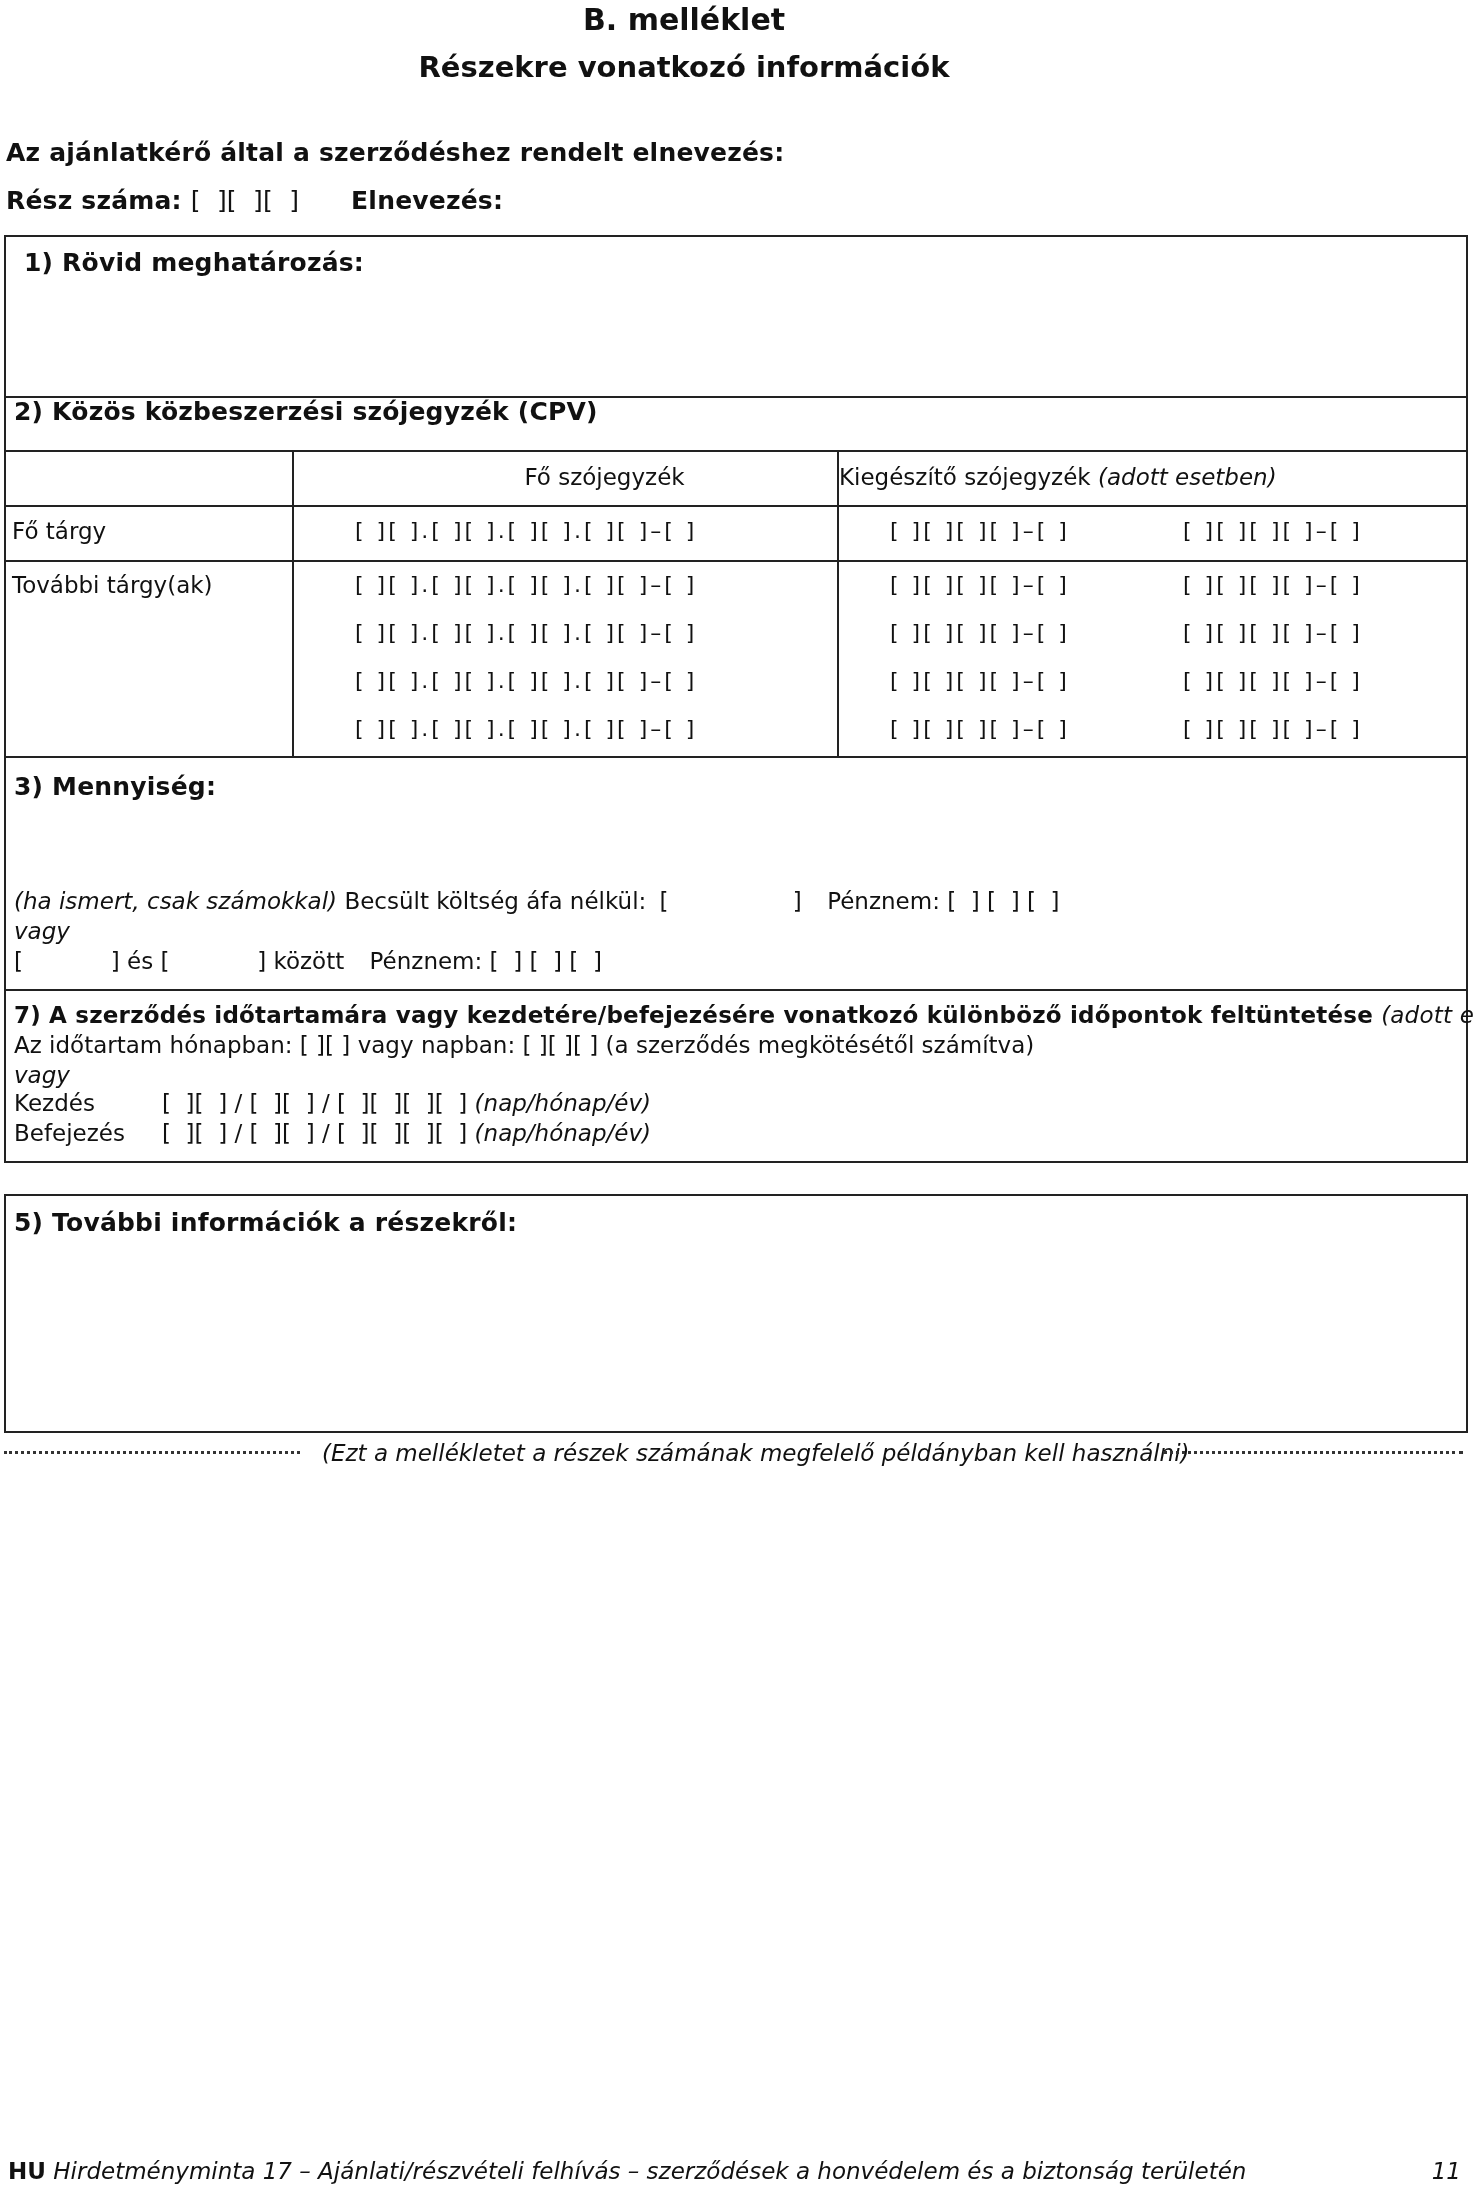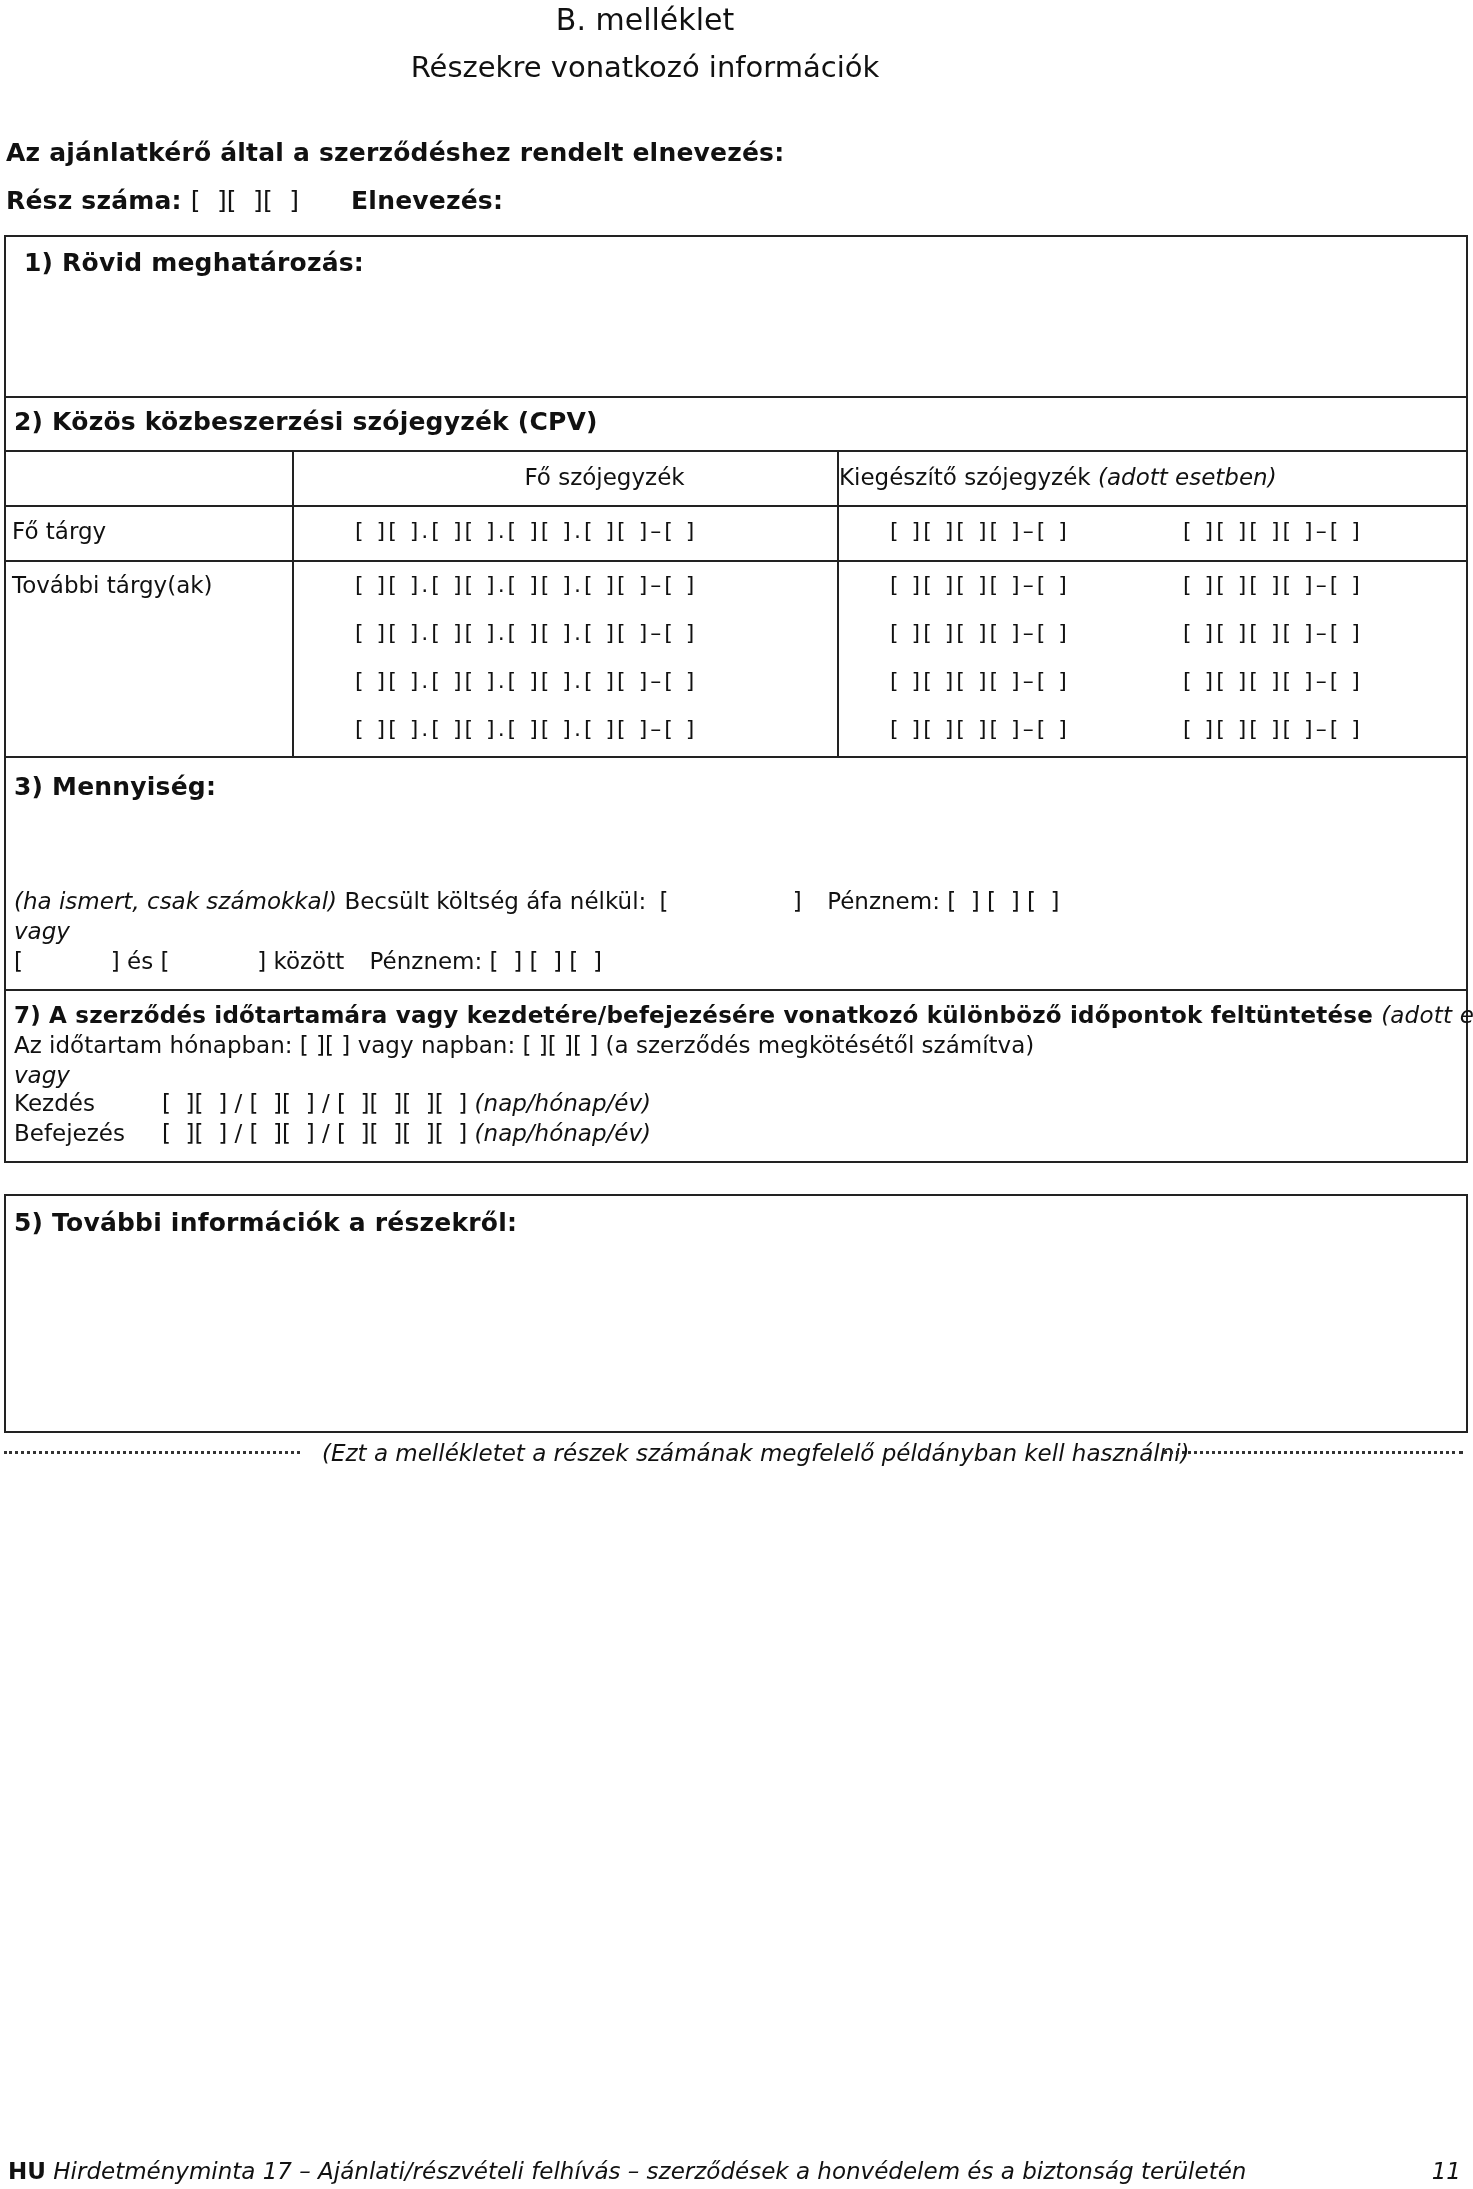--- a/index.html
+++ b/index.html
@@ -1,19 +1,19 @@
 <!DOCTYPE html>
 <html><head>
 <meta charset="utf-8">
 <style>
   html, body { margin:0; padding:0; background:#ffffff; }
   body { width:1473px; height:2189px; position:relative; overflow:hidden;
          font-family:"DejaVu Sans", sans-serif; color:#111; }
   .abs { position:absolute; white-space:nowrap; }
-  .title { font-size:30px; font-weight:normal; left:0; width:1290px; text-align:center; }
+  .title { font-size:30px; font-weight:bold; left:0; width:1290px; text-align:center;padding-left:39px; }
   .h { font-size:25px; font-weight:bold; letter-spacing:0.2px; }
   .t { font-size:23px; }
   .it { font-style:italic; font-weight:normal; }
   .box { position:absolute; border:2px solid #222; box-sizing:border-box; }
   .hline { position:absolute; height:2px; background:#222; }
   .vline { position:absolute; width:2px; background:#222; }
   .code { font-family:"DejaVu Sans", sans-serif; font-size:22px; letter-spacing:3px; }
   .dots { position:absolute; border-bottom:3px dotted #333; height:0; }
 </style>
 </head>
@@ -29,21 +29,21 @@
   <span style="display:inline-block; width:34px;"></span>
   <span>Elnevezés:</span>
 </div>
 
 <div class="box" style="left:4px; top:235px; width:1464px; height:928px;"></div>
 
 <div class="abs h" style="left:24px; top:248px;">1)  Rövid meghatározás:</div>
 <div class="abs" style="left:14px; top:290px; width:1440px; height:100px;"></div>
 <div class="hline" style="left:4px; top:396px; width:1464px;"></div>
 
-<div class="abs h" style="left:14px; top:407px;">2)  Közös közbeszerzési szójegyzék (CPV)</div>
+<div class="abs h" style="left:14px; top:397px;">2)  Közös közbeszerzési szójegyzék (CPV)</div>
 <div class="hline" style="left:4px; top:450px; width:1464px;"></div>
 <div class="hline" style="left:4px; top:505px; width:1464px;"></div>
 <div class="hline" style="left:4px; top:560px; width:1464px;"></div>
 <div class="hline" style="left:4px; top:756px; width:1464px;"></div>
 <div class="vline" style="left:292px; top:450px; height:308px;"></div>
 <div class="vline" style="left:837px; top:450px; height:308px;"></div>
 
 <div class="abs t" style="left:294px; width:621px; top:464px; text-align:center;">Fő szójegyzék</div>
 <div class="abs t" style="left:839px; width:710px; top:464px; ">
   <span>Kiegészítő szójegyzék</span>

